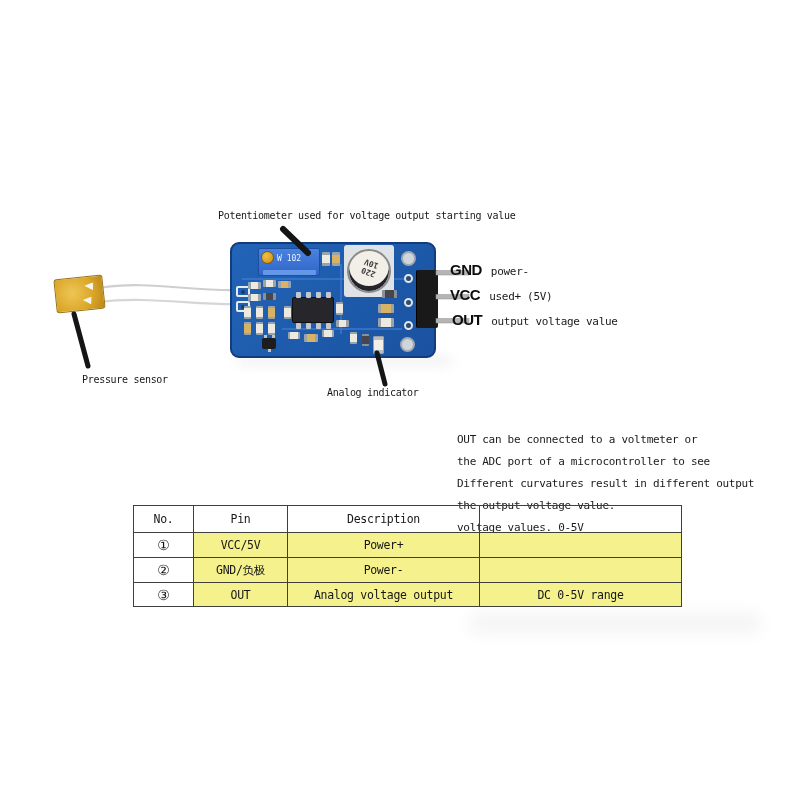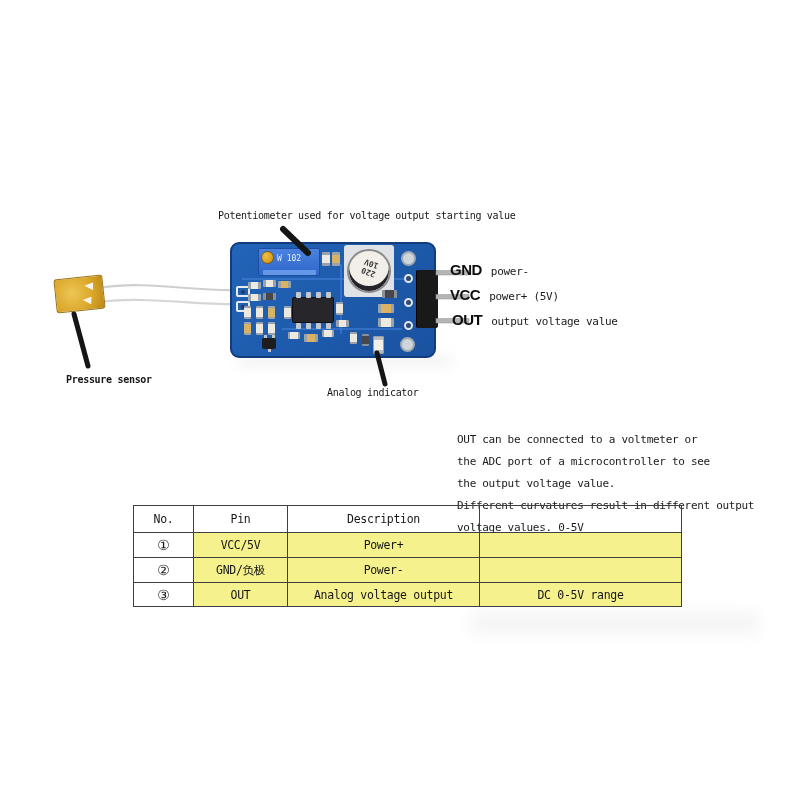--- a/index.html
+++ b/index.html
@@ -164,41 +164,41 @@
   <svg class="layer overlay-layer" width="800" height="800">
     <rect x="436" y="270.5" width="33" height="4.5" fill="#b5b5b5" stroke="#8f8f8f" stroke-width="0.5"></rect>
     <rect x="436" y="294.5" width="33" height="4.5" fill="#b5b5b5" stroke="#8f8f8f" stroke-width="0.5"></rect>
     <rect x="436" y="318.5" width="33" height="4.5" fill="#b5b5b5" stroke="#8f8f8f" stroke-width="0.5"></rect>
     <line x1="283" y1="229" x2="308" y2="253" stroke="#151515" stroke-width="6" stroke-linecap="round"></line>
     <line x1="74" y1="314" x2="88" y2="366" stroke="#151515" stroke-width="5" stroke-linecap="round"></line>
     <line x1="377" y1="353" x2="385" y2="384" stroke="#151515" stroke-width="5" stroke-linecap="round"></line>
   </svg>
 
   <div class="note" style="left:218px;top:210px;">Potentiometer used for voltage output starting value</div>
-  <div class="note" style="left:66px;top:374px;font-weight:bold;">Pressure sensor</div>
+  <div class="note" style="left:82px;top:374px;">Pressure sensor</div>
   <div class="note" style="left:327px;top:387px;">Analog indicator</div>
 
   <div class="pin-row" style="left:450px;top:261px;">
     <span class="pin-name">GND</span>
     <span class="pin-desc">power-</span>
   </div>
   <div class="pin-row" style="left:450px;top:286px;">
     <span class="pin-name">VCC</span>
-    <span class="pin-desc">power+ (5V)</span>
+    <span class="pin-desc">used+ (5V)</span>
   </div>
   <div class="pin-row" style="left:452px;top:311px;">
     <span class="pin-name">OUT</span>
     <span class="pin-desc">output voltage value</span>
   </div>
 
   <div class="body-text" style="left:457px;top:381px;">
     <div>OUT can be connected to a voltmeter or</div>
     <div>the ADC port of a microcontroller to see</div>
+    <div>Different curvatures result in different output</div>
     <div>the output voltage value.</div>
-    <div>Different curvatures result in different output</div>
     <div>voltage values. 0-5V</div>
   </div>
 
   <table class="pin-table">
     <colgroup>
         <col style="width:60px">
         <col style="width:94px">
         <col style="width:192px">
         <col style="width:202px">
       </colgroup>

